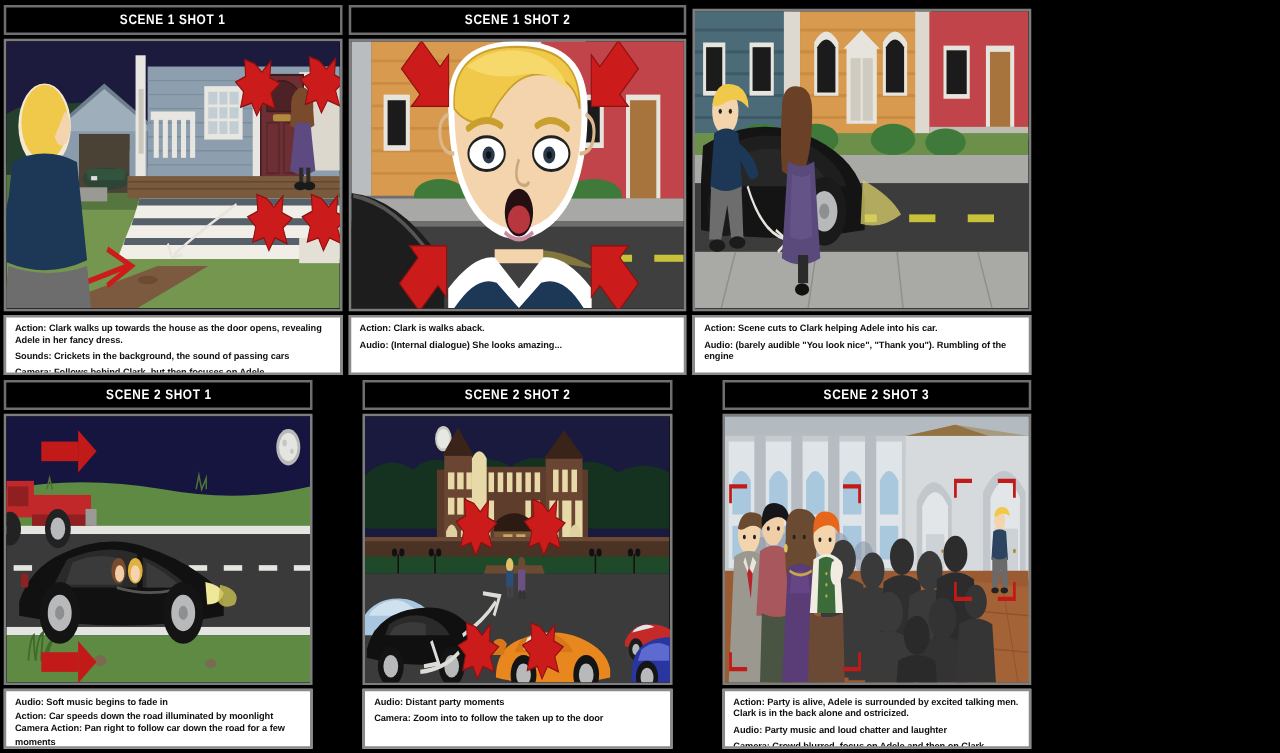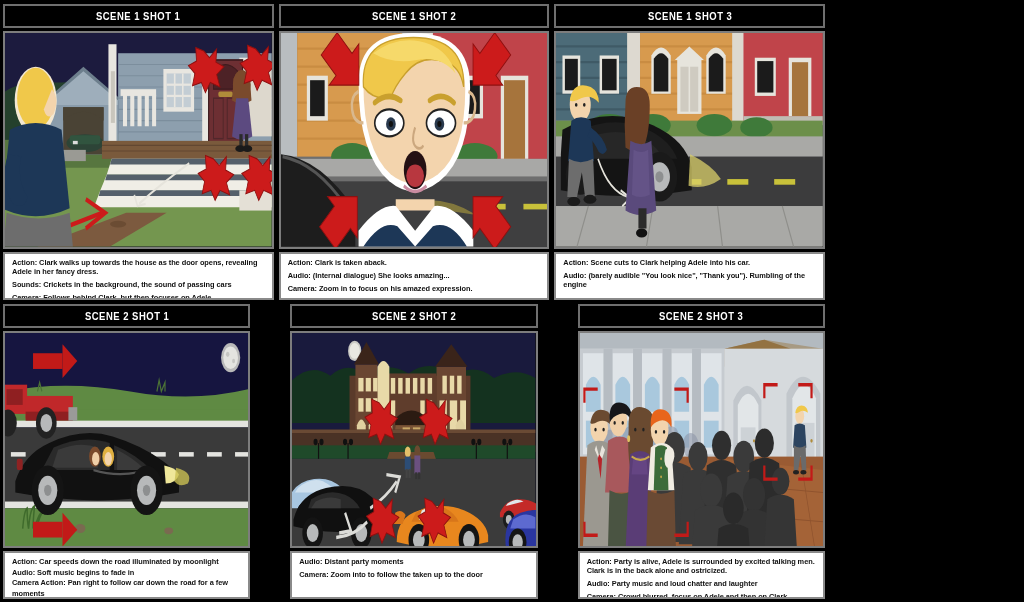--- a/index.html
+++ b/index.html
@@ -243,30 +243,26 @@
             <g fill="#cc1b1b" stroke="#8e1010" stroke-width="1">
               <path d="M52 14 l26 0 l0 -12 l26 26 l-26 26 l0 -12 l-26 0Z" transform="rotate(45 78 28)"></path>
               <path d="M230 14 l26 0 l0 -12 l26 26 l-26 26 l0 -12 l-26 0Z" transform="rotate(135 256 28)"></path>
               <path d="M50 150 l26 0 l0 -12 l26 26 l-26 26 l0 -12 l-26 0Z" transform="rotate(-45 76 164)"></path>
               <path d="M230 150 l26 0 l0 -12 l26 26 l-26 26 l0 -12 l-26 0Z" transform="rotate(-135 256 164)"></path>
             </g>
           </svg>
         </div>
       </div>
       <div class="cap">
-        <p>Action: Clark is taken aback.</p>
+        <p>Action: Clark is walks aback.</p>
         <p>Audio: (Internal dialogue) She looks amazing...</p>
-        <p>Camera: Zoom in to focus on his amazed expression.</p>
       </div>
     </div>
 
     <div class="cell">
-      <div class="hdr">
-        <div class="hdr-txt">SCENE 1 SHOT 3</div>
-      </div>
       <div class="art">
         <div class="scene">
           <svg viewBox="0 0 330 190" preserveAspectRatio="none" style="width:100%;height:100%;display:block">
             <rect x="0" y="0" width="330" height="190" fill="#8f8f8d"></rect>
 
             <rect x="0" y="0" width="96" height="78" fill="#4c6b78"></rect>
             <g stroke="#3f5a66" stroke-width="2">
               <line x1="0" y1="12" x2="96" y2="12"></line>
                 <line x1="0" y1="26" x2="96" y2="26"></line>
               <line x1="0" y1="40" x2="96" y2="40"></line>
@@ -450,22 +446,22 @@
             <g>
               <rect x="38" y="18" width="40" height="14" fill="#c21a18"></rect>
               <path d="M78 10 L98 25 L78 40 Z" fill="#c21a18"></path>
               <rect x="38" y="168" width="40" height="14" fill="#c21a18"></rect>
               <path d="M78 160 L98 175 L78 190 Z" fill="#c21a18"></path>
             </g>
           </svg>
         </div>
       </div>
       <div class="cap tight">
+        <p>Audio: Soft music begins to fade in</p>
         <p>Action: Car speeds down the road illuminated by moonlight</p>
-        <p>Audio: Soft music begins to fade in</p>
         <p>Camera Action: Pan right to follow car down the road for a few moments</p>
       </div>
     </div>
 
     <div class="cell">
       <div class="hdr">
         <div class="hdr-txt">SCENE 2 SHOT 2</div>
       </div>
       <div class="art">
         <div class="scene">

